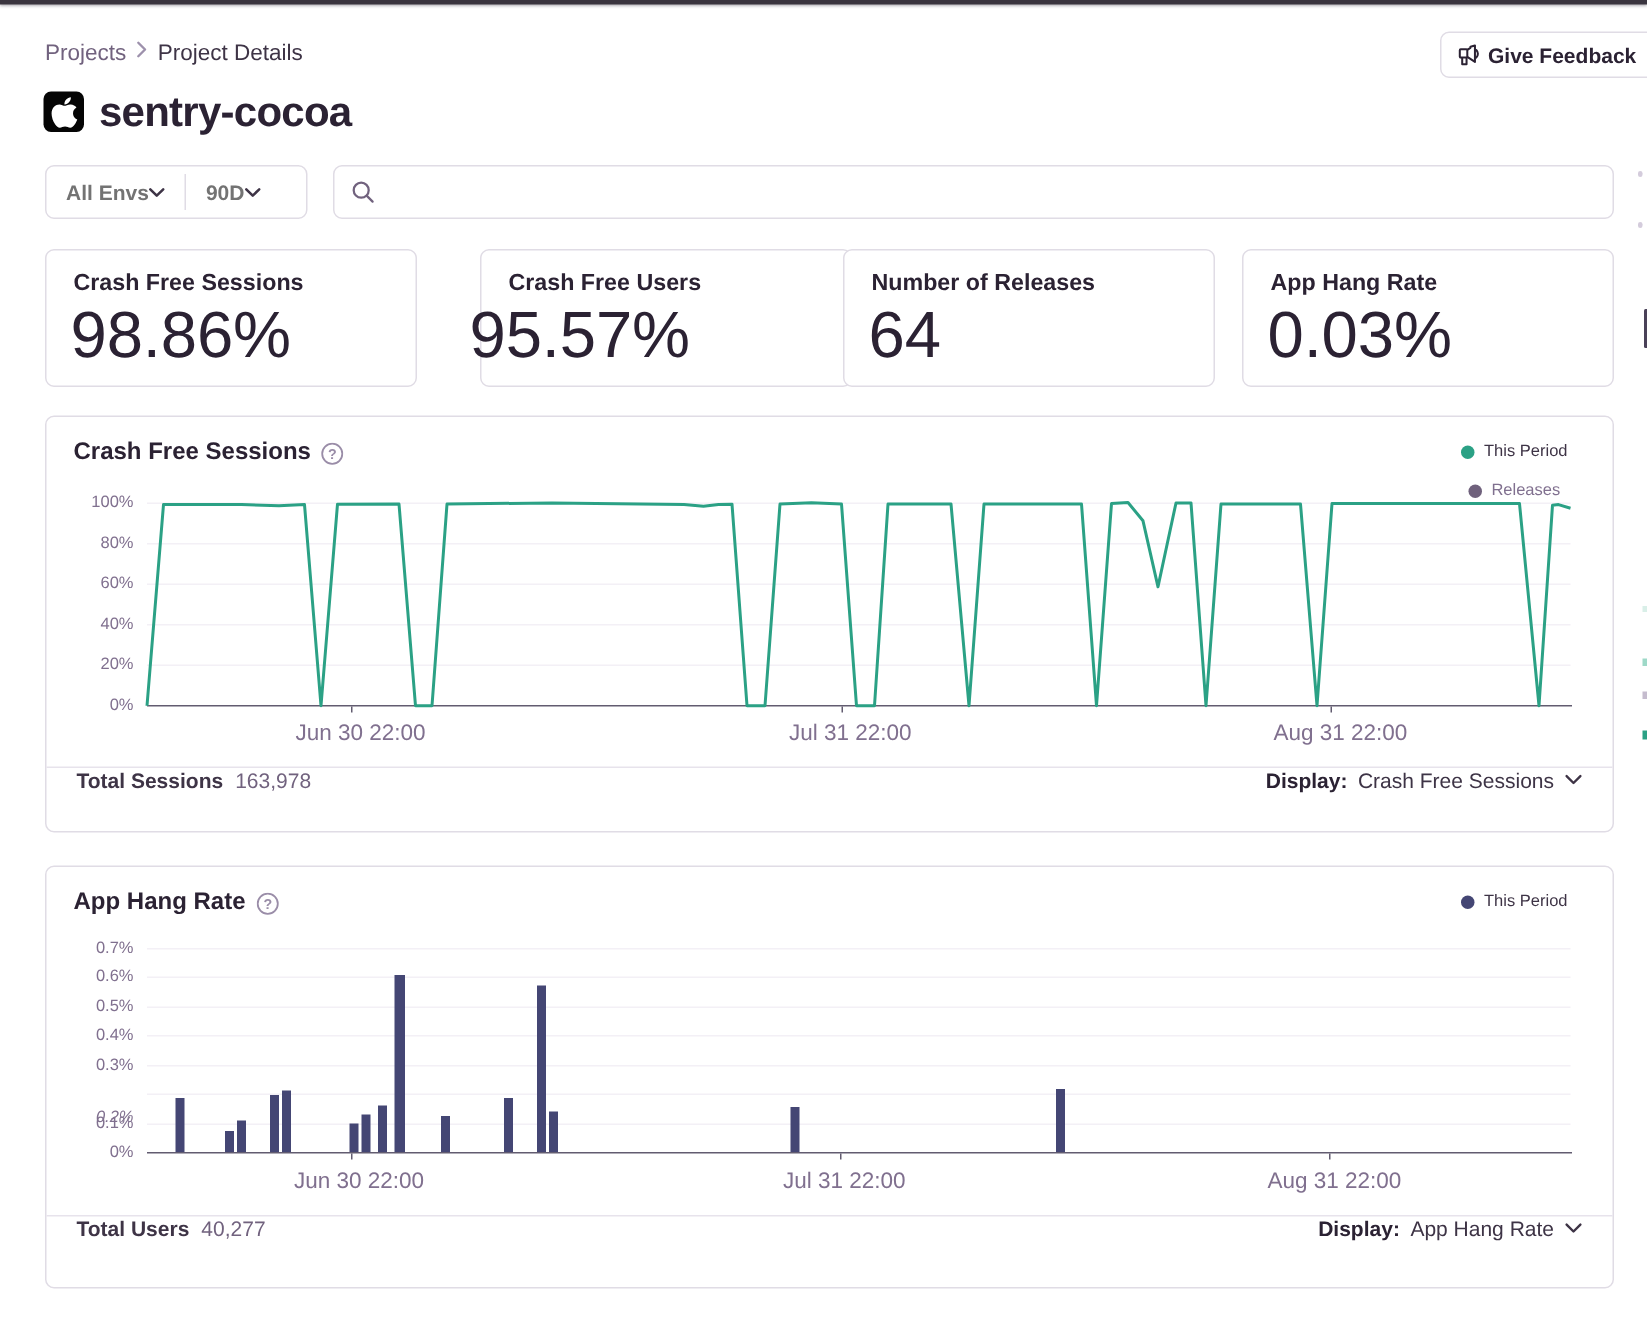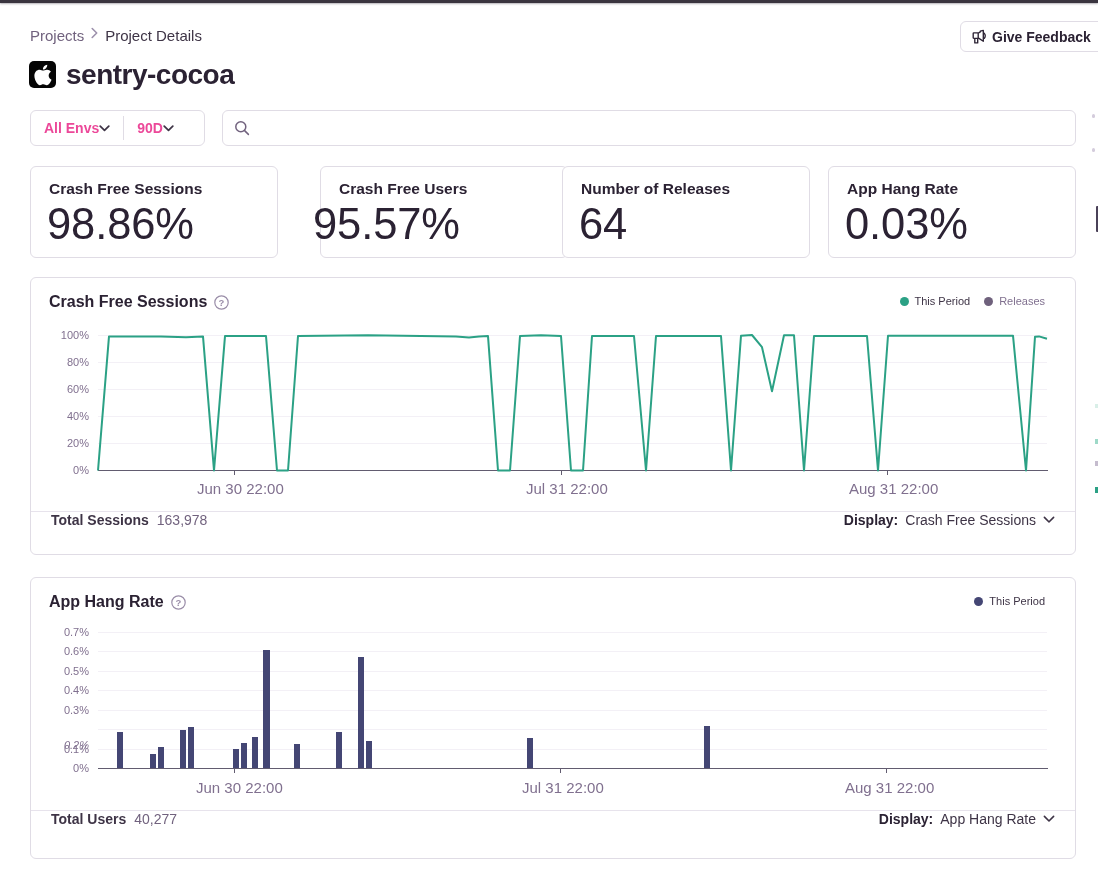--- a/index.html
+++ b/index.html
@@ -9,30 +9,30 @@
 .topbar { left:0; top:0; width:1098px; height:3px; background:#3A353F; box-shadow:0 1px 2px rgba(40,35,50,.35); }
 .crumbs { left:30px; top:27px; font-size:15px; color:#71627E; display:flex; align-items:flex-start; }
 .crumbs .cur { color:#3E3446; }
 .crumbs svg { margin:0 7px; }
 .fbbtn { left:960px; top:21px; width:152px; height:31px; border:1px solid #E0DCE5; border-radius:6px;
   display:flex; align-items:center; padding-left:11px; gap:4px; font-size:14px; font-weight:bold; color:#2B2233; background:#fff; }
 .appicon { left:29px; top:61px; width:27px; height:27px; background:#050505; border-radius:5px; }
 .projtitle { left:66px; top:61px; font-size:28px; font-weight:bold; letter-spacing:-0.5px; color:#2B2233; line-height:28px; }
 .filtergrp { left:30px; top:110px; width:175px; height:36px; border:1px solid #E0DCE5; border-radius:6px; background:#fff;
   display:flex; align-items:center; }
-.filtergrp .seg { display:flex; align-items:center; gap:0; padding:0 13px; font-size:14px; font-weight:bold; color:#ec4899; height:100%; }
+.filtergrp .seg { display:flex; align-items:center; gap:0; padding:0 13px; font-size:14px; font-weight:bold; color:#737373; height:100%; }
 .filtergrp .divv { width:1px; height:24px; background:#E0DCE5; }
 .searchbox { left:222px; top:110px; width:854px; height:36px; border:1px solid #E0DCE5; border-radius:6px; background:#fff;
   display:flex; align-items:center; padding-left:11px; gap:8px; }
 .searchbox span { font-size:14px; color:#80708F; letter-spacing:-0.1px; }
 .card { top:166px; width:248px; height:92px; border:1px solid #E0DCE5; border-radius:6px; background:#fff; }
 .card .lbl { position:absolute; left:18px; top:13px; font-size:15.5px; font-weight:bold; color:#2B2233; }
 .panel { left:30px; width:1046px; border:1px solid #E0DCE5; border-radius:6px; background:#fff; }
 .ptitle { position:absolute; left:18px; top:15px; font-size:16px; font-weight:bold; color:#2B2233; display:flex; align-items:center; gap:7px; }
-.legend { position:absolute; right:30px; top:17px; display:flex; align-items:center; gap:14px; font-size:11px; }
+.legend { position:absolute; right:30px; top:17px; display:flex; align-items:center; gap:14px; font-size:11px;flex-direction:column; }
 .legend .it { display:flex; align-items:center; gap:6px; }
 .legend .dot { width:9px; height:9px; border-radius:50%; }
 .ylab { position:absolute; width:58px; text-align:right; font-size:11px; color:#80708F; line-height:11px; }
 .xlab { position:absolute; font-size:15px; color:#80708F; line-height:13px; }
 .pfoot { position:absolute; left:0; right:0; border-top:1px solid #E7E3EC; display:flex; align-items:flex-start; padding:0 20px; }
 .pfoot .k { font-size:14px; font-weight:bold; color:#3E3446; }
 .pfoot .v { font-size:14px; color:#71627E; margin-left:8px; }
 .pfoot .disp { margin-left:auto; display:flex; align-items:center; font-size:14px; }
 .gridline { position:absolute; height:1px; background:#F3F0F6; }
 .axisline { position:absolute; height:1px; background:#625C70; }

